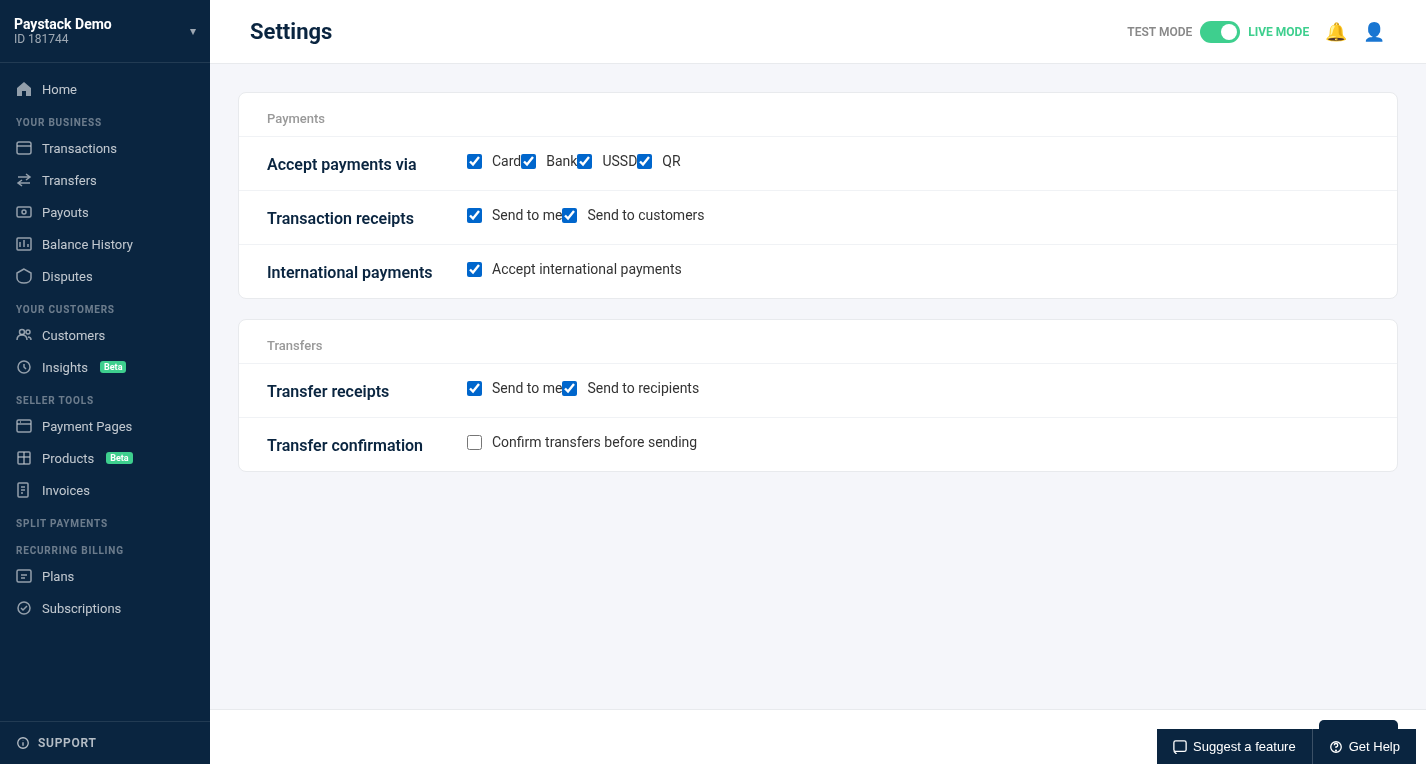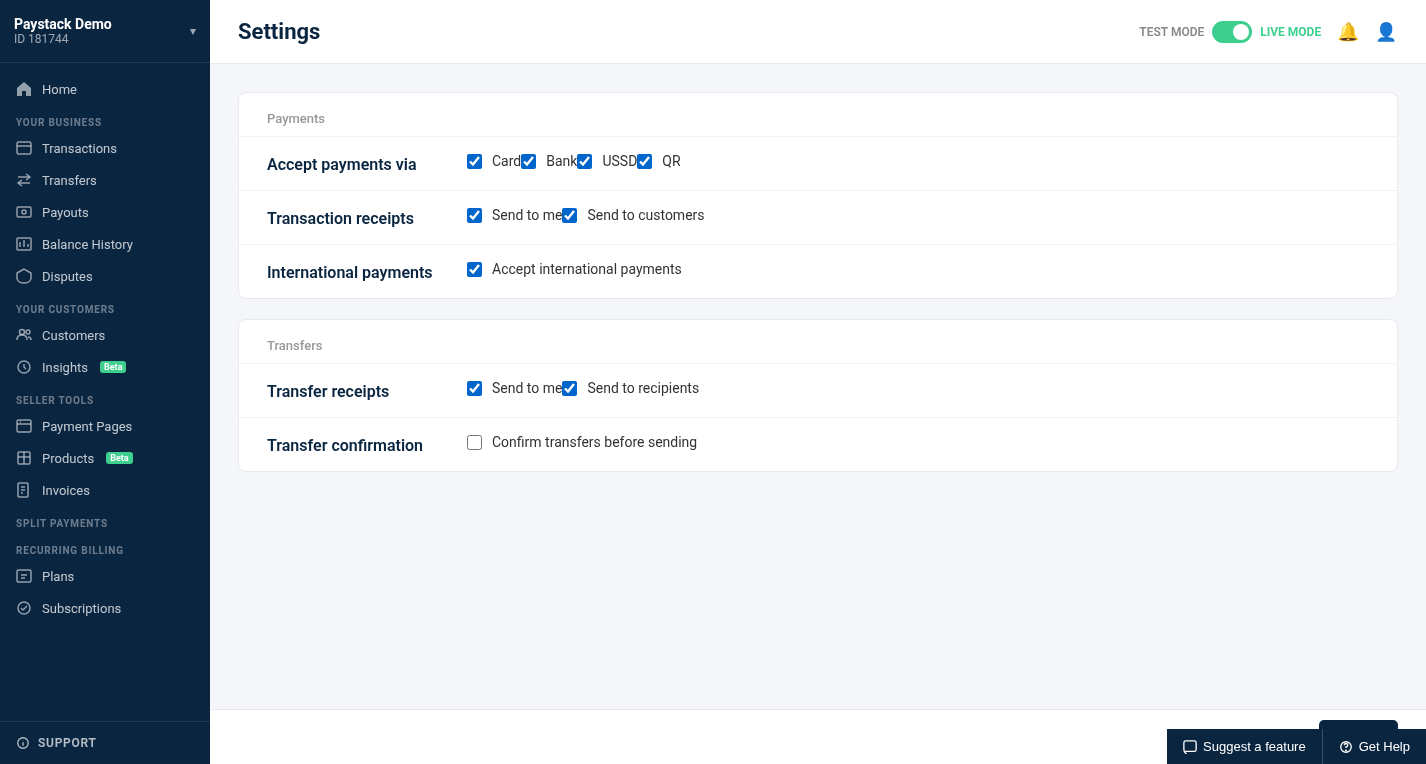--- a/index.html
+++ b/index.html
@@ -80,21 +80,21 @@
       flex: 1;
       display: flex;
       flex-direction: column;
       overflow: hidden;
     }
 
     
     .topbar {
       background: #fff;
       border-bottom: 1px solid #e8eaed;
-      padding: 0 28px;
+      padding: 0 40px;
       display: flex;
       align-items: center;
       justify-content: space-between;
       height: 64px;
       flex-shrink: 0;
     }
     .topbar-title { font-size: 22px; font-weight: 700; color: #0a2540; }
     .topbar-right { display: flex; align-items: center; gap: 16px; }
     .mode-toggle {
       display: flex;
@@ -218,21 +218,21 @@
       padding: 9px 20px;
       font-size: 14px;
       font-weight: 600;
       cursor: pointer;
     }
 
     
     .help-footer {
       position: fixed;
       bottom: 0;
-      right: 0;
+      right: 10px;
       display: flex;
       align-items: center;
       gap: 0;
     }
     .help-btn {
       display: flex;
       align-items: center;
       gap: 6px;
       padding: 10px 16px;
       font-size: 13px;

